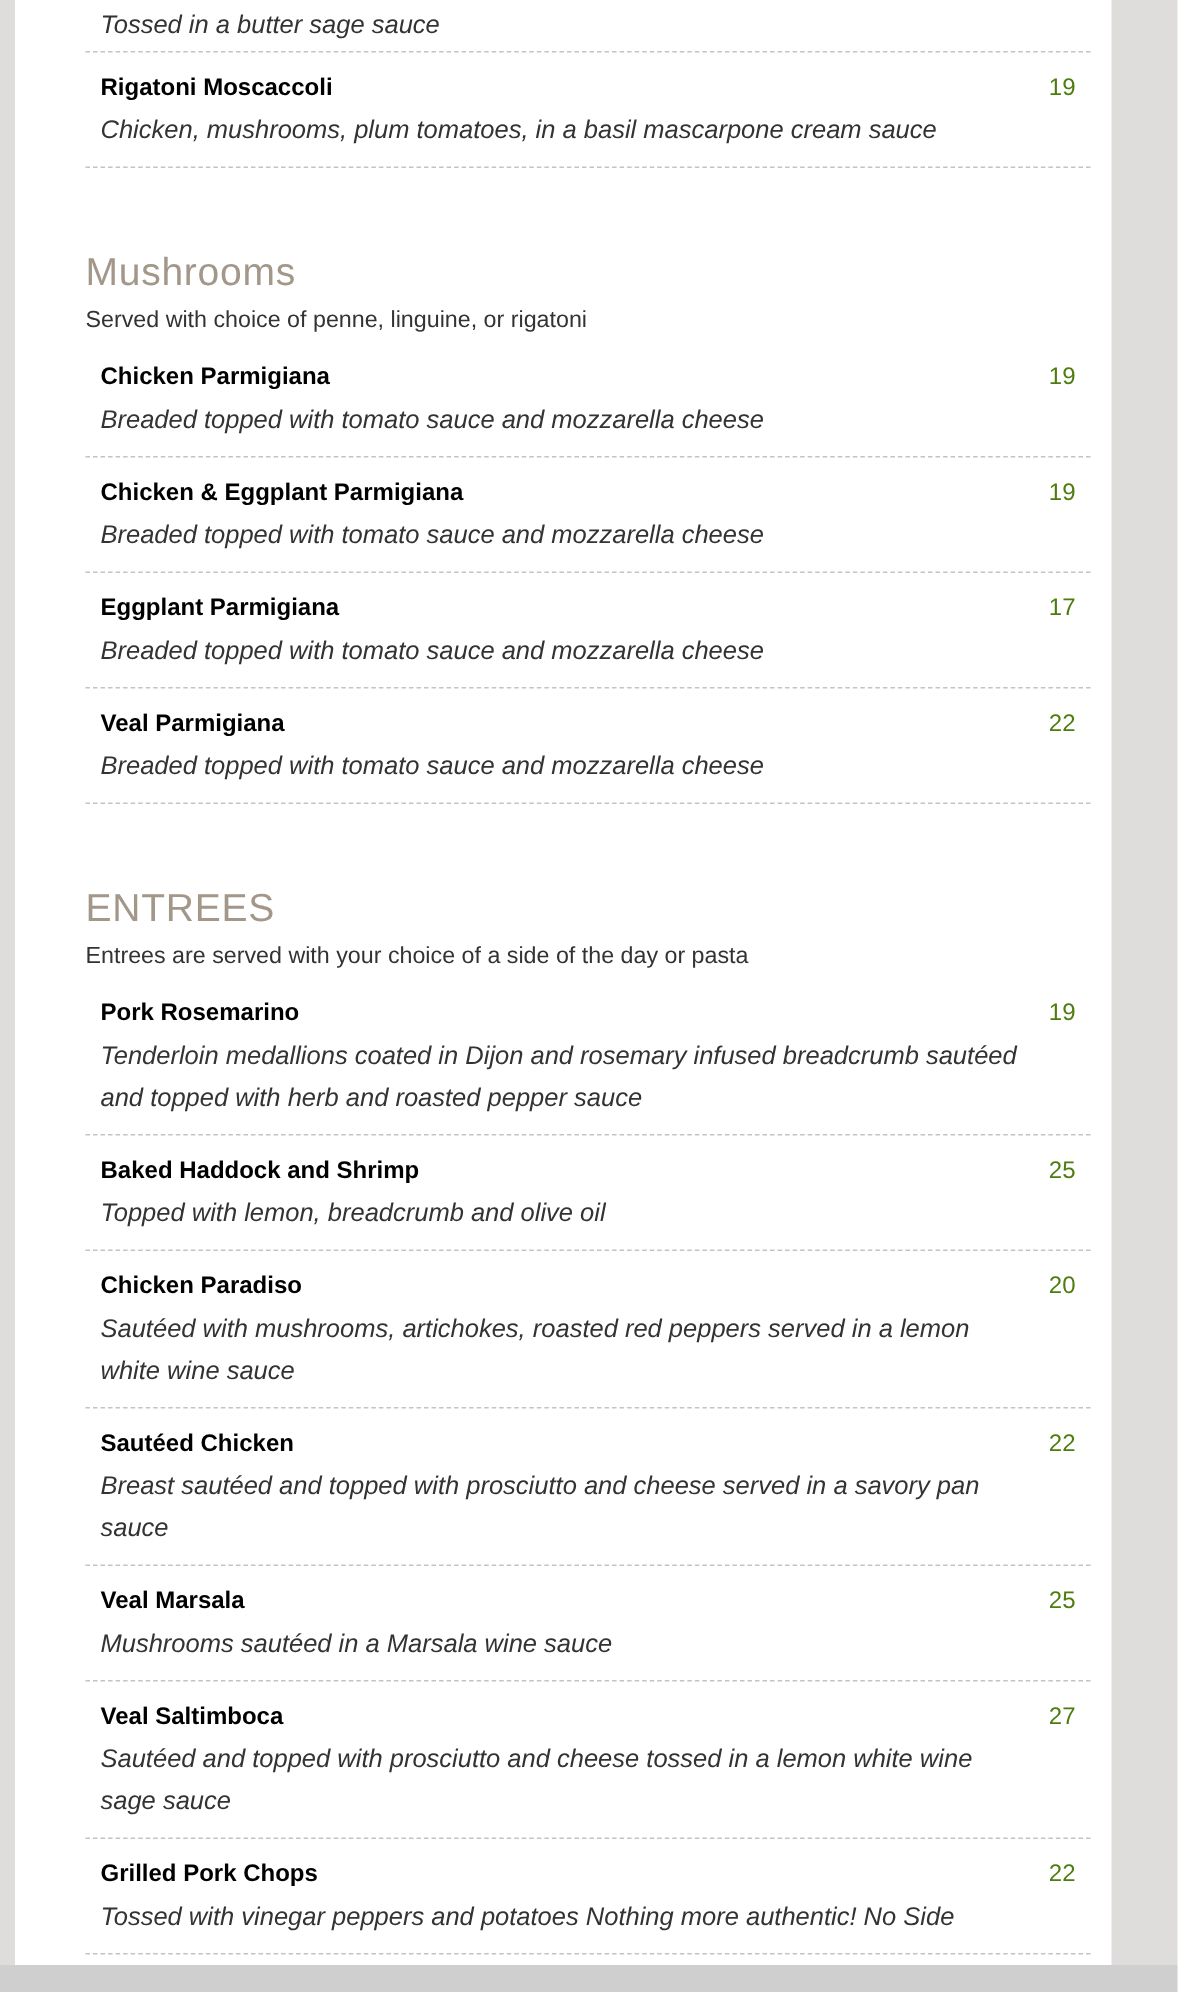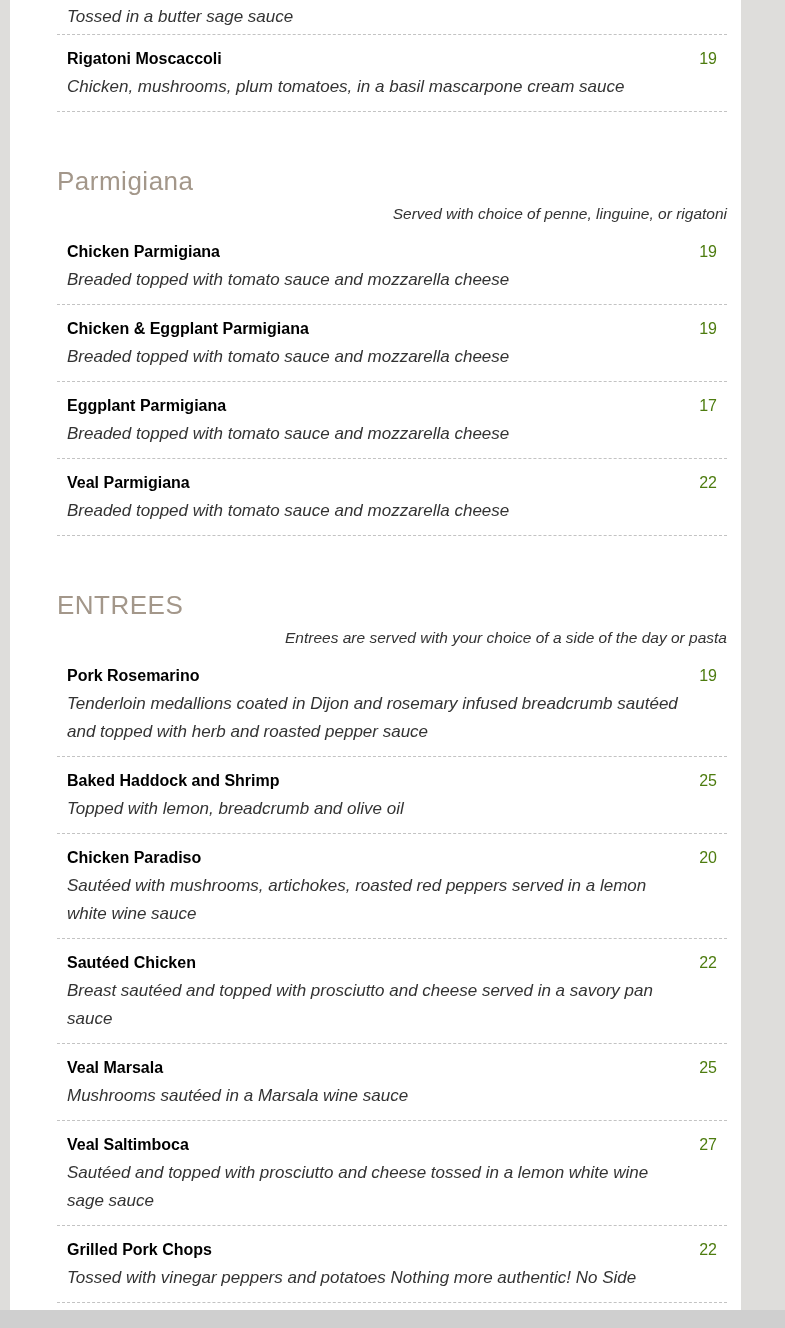--- a/index.html
+++ b/index.html
@@ -59,26 +59,24 @@
     margin-top: 54px;
   }
   .section-title {
     font-size: 26px;
     line-height: 30px;
     font-weight: 400;
     color: var(--accent, #a3978a);
     letter-spacing: 0.5px;
   }
   .section-subtitle {
-    font-style: italic;
     font-size: 15.5px;
     line-height: 28px;
     margin-top: 4px;
     color: var(--body-text, #333333);
-    text-align: right;
   }
   .bottom-bar {
     position: absolute;
     left: 0;
     bottom: 0;
     width: 785px;
     height: 18px;
     background: var(--bottom-bar, #cfcfcf);
   }
 </style>
@@ -96,21 +94,21 @@
     <div class="item-row">
       <span class="item-name">Rigatoni Moscaccoli</span>
       <span class="item-price">19</span>
     </div>
     <div class="item-desc">Chicken, mushrooms, plum tomatoes, in a basil mascarpone cream sauce</div>
   </div>
 </div>
 
   <div id="sections">
   <section class="menu-section">
-    <h2 class="section-title">Parmigiana</h2>
+    <h2 class="section-title">Mushrooms</h2>
     <p class="section-subtitle">Served with choice of penne, linguine, or rigatoni</p>
     <div class="items">
   <div class="item">
     <div class="item-row">
       <span class="item-name">Chicken Parmigiana</span>
       <span class="item-price">19</span>
     </div>
     <div class="item-desc">Breaded topped with tomato sauce and mozzarella cheese</div>
   </div>
 

